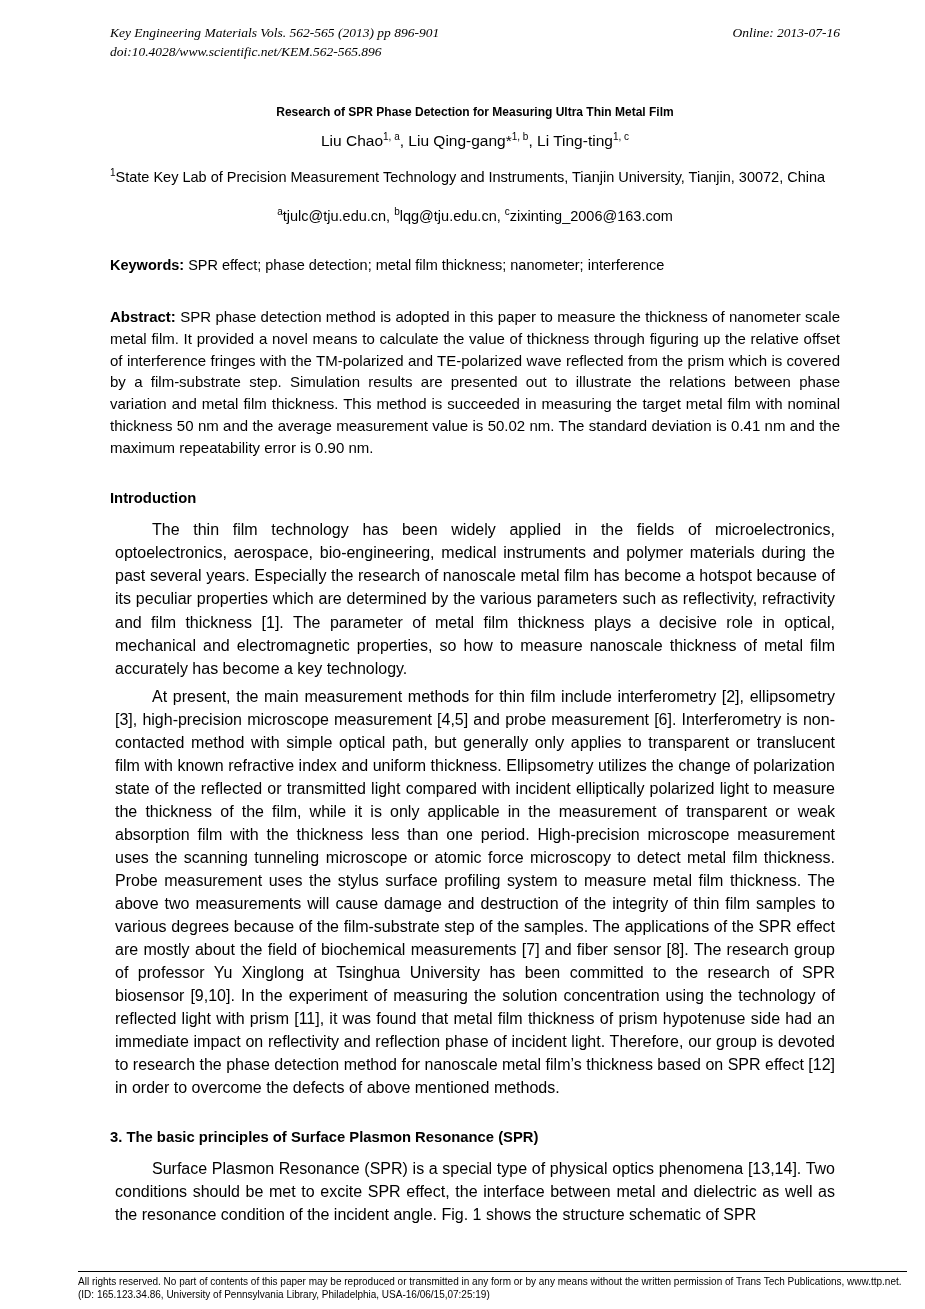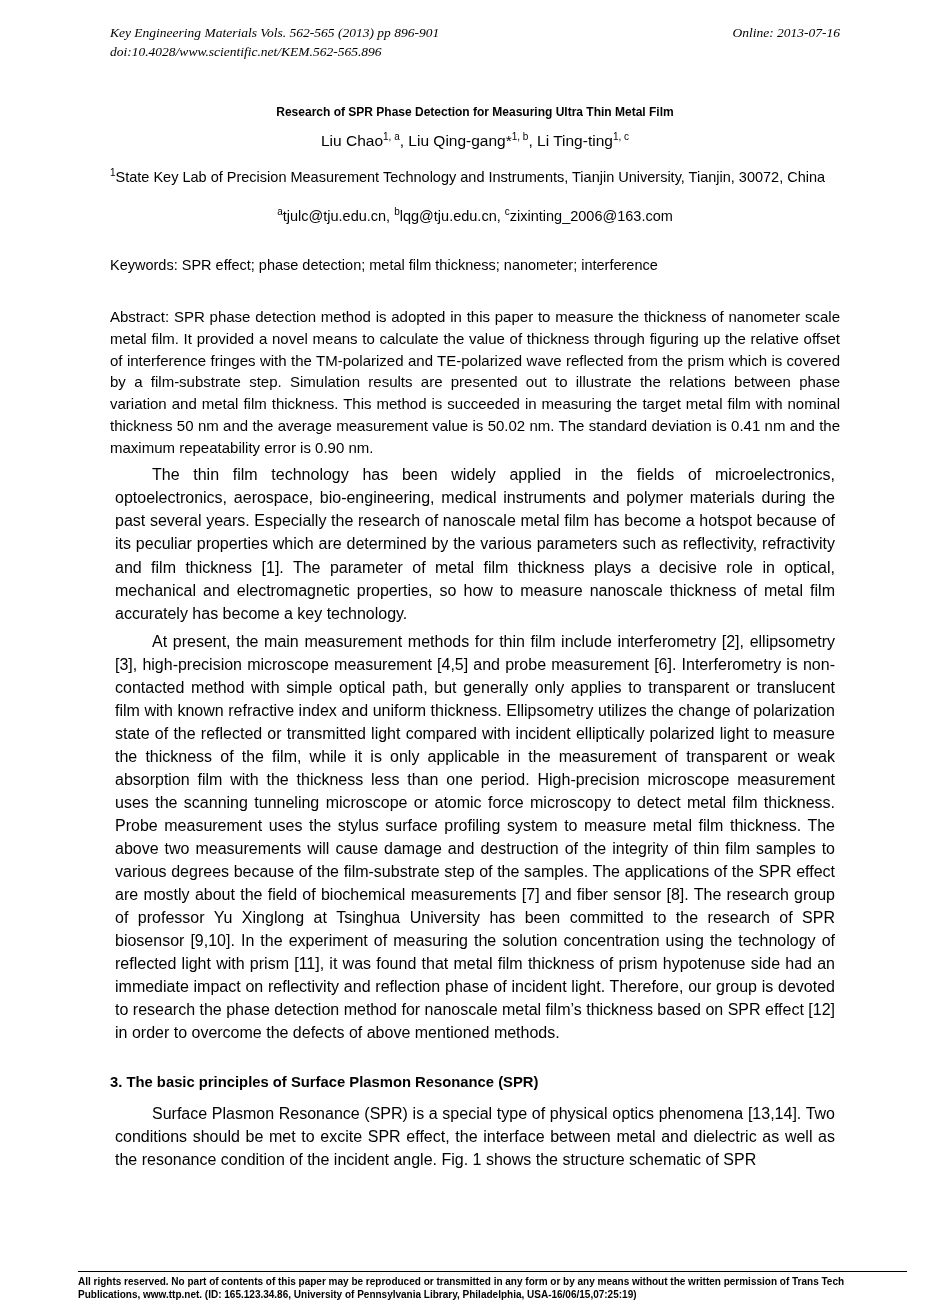--- a/index.html
+++ b/index.html
@@ -62,21 +62,21 @@
   .keywords-line {
     margin-top: 33px;
     font-size: 14.5px;
   }
   .abstract-block {
     margin-top: 33px;
     font-size: 15px;
     line-height: 1.45;
     text-align: justify;
   }
-  .bold { font-weight: normal; }
+  .bold { font-weight: bold; }
 
   
   .section-heading {
     margin-top: 30px;
     margin-bottom: 12px;
     font-weight: bold;
     font-size: 14.8px;
   }
   .body-paragraph {
     margin: 5px;
@@ -90,21 +90,20 @@
   .page-footer {
     position: absolute;
     left: 78px;
     right: 18px;
     bottom: 8px;
     border-top: 1px solid #000;
     padding-top: 3px;
     font-size: 10px;
     line-height: 1.3;
     text-align: left;
-    font-weight: bold;
   }
 </style>
 </head>
 <body>
 
 <div class="page">
   <div class="content">
 
     <div class="journal-header">
       <div class="left">
@@ -129,20 +128,21 @@
     </div>
 
     <div class="keywords-line">
       <span class="bold">Keywords:</span><span> SPR effect; phase detection; metal film thickness; nanometer; interference</span>
     </div>
 
     <div class="abstract-block">
       <span class="bold">Abstract:</span><span> SPR phase detection method is adopted in this paper to measure the thickness of nanometer scale metal film. It provided a novel means to calculate the value of thickness through figuring up the relative offset of interference fringes with the TM-polarized and TE-polarized wave reflected from the prism which is covered by a film-substrate step.  Simulation results are presented out to illustrate the relations between phase variation and metal film thickness. This method is succeeded in measuring the target metal film with nominal thickness 50 nm and the average measurement value is 50.02 nm. The standard deviation is 0.41 nm and the maximum repeatability error is 0.90 nm.</span>
     </div>
 
+    <div class="section-heading" style="margin-top:32px;">Introduction</div>
 
     <p class="body-paragraph">The thin film technology has been widely applied in the fields of microelectronics, optoelectronics, aerospace, bio-engineering, medical instruments and polymer materials during the past several years. Especially the research of nanoscale metal film has become a hotspot because of its peculiar properties which are determined by the various parameters such as reflectivity, refractivity and film thickness [1]. The parameter of metal film thickness plays a decisive role in optical, mechanical and electromagnetic properties, so how to measure nanoscale thickness of metal film accurately has become a key technology.</p>
     <p class="body-paragraph">At present, the main measurement methods for thin film include interferometry [2], ellipsometry [3], high-precision microscope measurement [4,5] and probe measurement [6]. Interferometry is non-contacted method with simple optical path, but generally only applies to transparent or translucent film with known refractive index and uniform thickness. Ellipsometry utilizes the change of polarization state of the reflected or transmitted light compared with incident elliptically polarized light to measure the thickness of the film, while it is only applicable in the measurement of transparent or weak absorption film with the thickness less than one period. High-precision microscope measurement uses the scanning tunneling microscope or atomic force microscopy to detect metal film thickness. Probe measurement uses the stylus surface profiling system to measure metal film thickness. The above two measurements will cause damage and destruction of the integrity of thin film samples to various degrees because of the film-substrate step of the samples. The applications of the SPR effect are mostly about the field of biochemical measurements [7] and fiber sensor [8]. The research group of professor Yu Xinglong at Tsinghua University has been committed to the research of SPR biosensor [9,10]. In the experiment of measuring the solution concentration using the technology of reflected light with prism [11], it was found that metal film thickness of prism hypotenuse side had an immediate impact on reflectivity and reflection phase of incident light. Therefore, our group is devoted to research the phase detection method for nanoscale metal film’s thickness based on SPR effect [12] in order to overcome the defects of above mentioned methods.</p>
 
     <div class="section-heading">3.  The basic principles of Surface Plasmon Resonance (SPR)</div>
 
     <p class="body-paragraph">Surface Plasmon Resonance (SPR) is a special type of physical optics phenomena [13,14]. Two conditions should be met to excite SPR effect, the interface between metal and dielectric as well as the resonance condition of the incident angle. Fig. 1 shows the structure schematic of SPR</p>
 
   </div>
 

